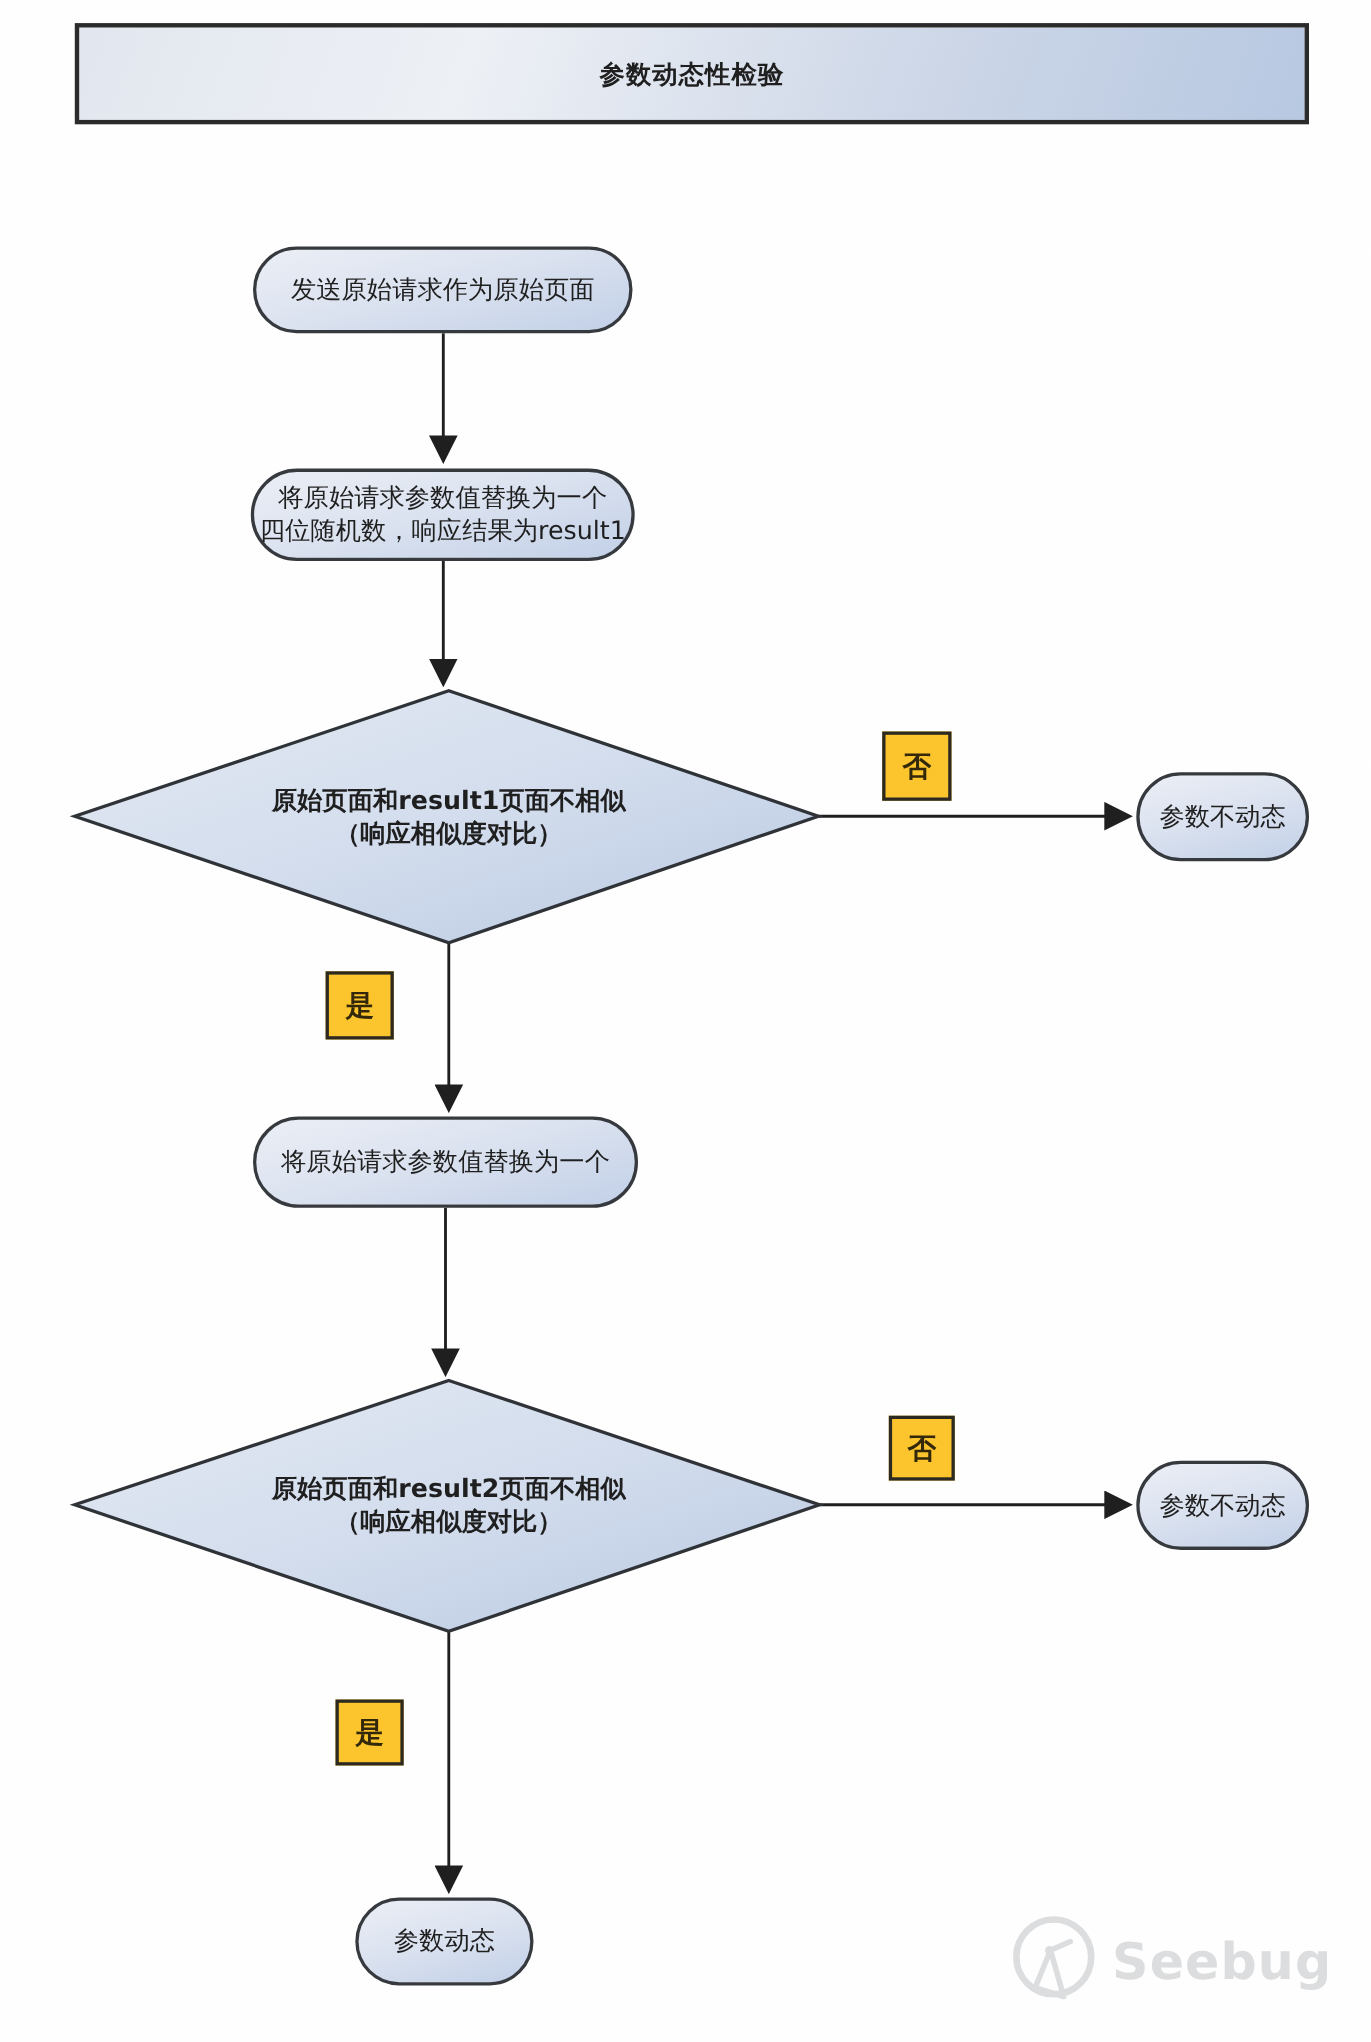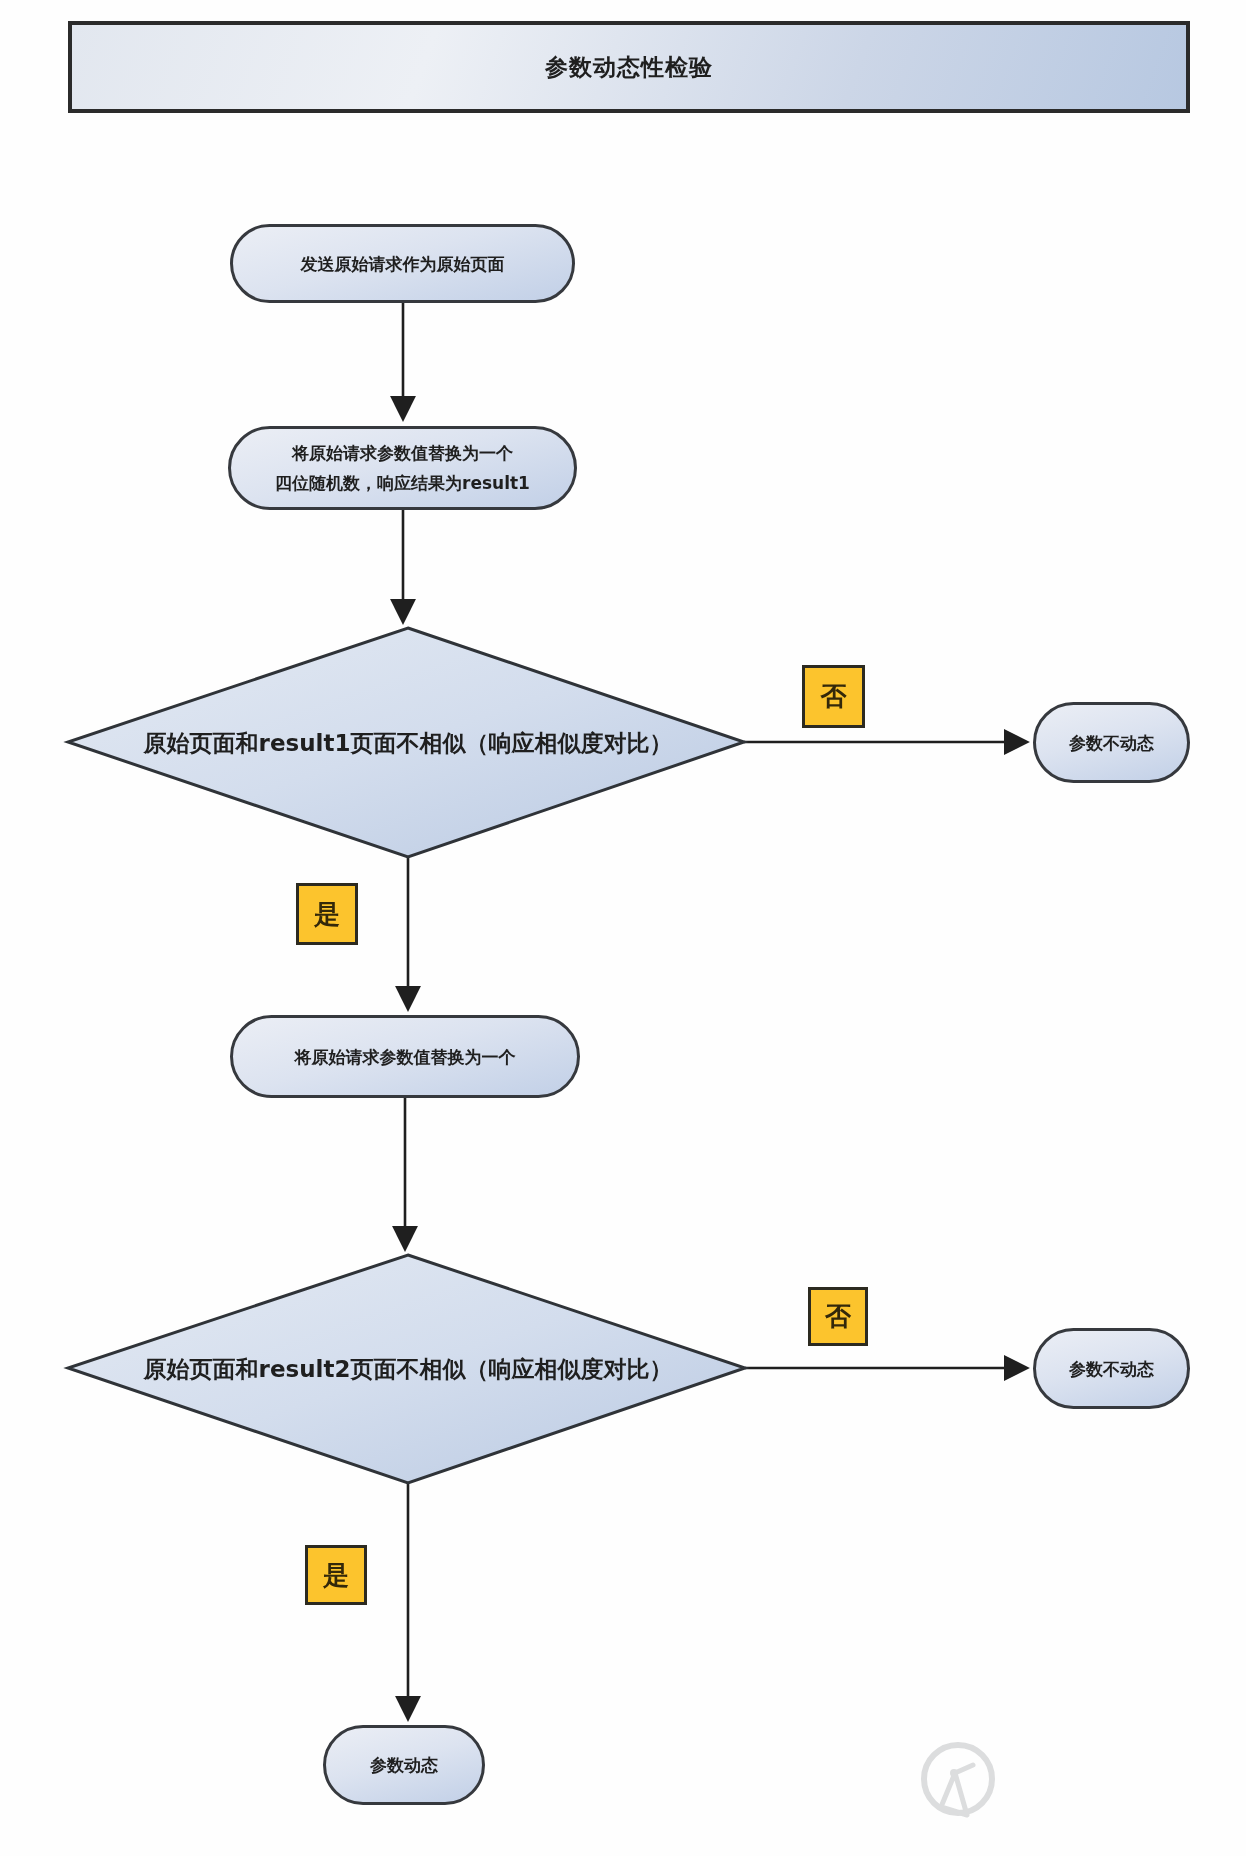--- a/index.html
+++ b/index.html
@@ -30,33 +30,33 @@
     font-size: 23px; font-weight: 600; letter-spacing: 1px;
   }
   .stadium {
     position: absolute;
     border: 3px solid #36393e;
     border-radius: 46px;
     background: linear-gradient(165deg, #ebeef5 0%, #dce3f0 45%, #c2d0e7 100%);
     display: flex; flex-direction: column;
     align-items: center; justify-content: center;
     text-align: center;
-    font-size: 17px; font-weight: 700;
+    font-size: 23px; font-weight: 400;
     line-height: 30px;
     white-space: nowrap;
   }
   .node-start       { left: 230px; top: 224px; width: 345px; height: 79px; }
   .node-replace1    { left: 228px; top: 426px; width: 349px; height: 84px; }
   .node-notdyn1     { left: 1033px; top: 702px; width: 157px; height: 81px; }
   .node-replace2    { left: 230px; top: 1015px; width: 350px; height: 83px; }
   .node-notdyn2     { left: 1033px; top: 1328px; width: 157px; height: 81px; }
   .node-dynamic     { left: 323px; top: 1725px; width: 162px; height: 80px; }
   .diamond-label {
     position: absolute;
-    display: flex; flex-direction: row;
+    display: flex; flex-direction: column;
     align-items: center; justify-content: center;
     text-align: center;
     font-size: 23px; font-weight: 600;
     line-height: 30px;
     white-space: nowrap;
     pointer-events: none;
   }
   .diamond-label-1 { left: 168px; top: 712px; width: 480px; height: 62px; }
   .diamond-label-2 { left: 168px; top: 1338px; width: 480px; height: 62px; }
   .edge-label {
@@ -167,15 +167,16 @@
     <span>是</span>
   </div>
 
   <div class="watermark">
     <svg width="86" height="92" viewBox="0 0 86 92">
       <circle cx="43" cy="42" r="34" fill="none" stroke="#dcddde" stroke-width="6"></circle>
       <path d="M40,36 L52,78 L26,70 Z" fill="none" stroke="#dcddde" stroke-width="5" stroke-linejoin="round"></path>
       <line x1="40" y1="36" x2="58" y2="28" stroke="#dcddde" stroke-width="5" stroke-linecap="round"></line>
       <circle cx="39" cy="36" r="4" fill="#dcddde"></circle>
     </svg>
+    <span class="watermark-text">Seebug</span>
   </div>
 
 </div>
 
 </body></html>

